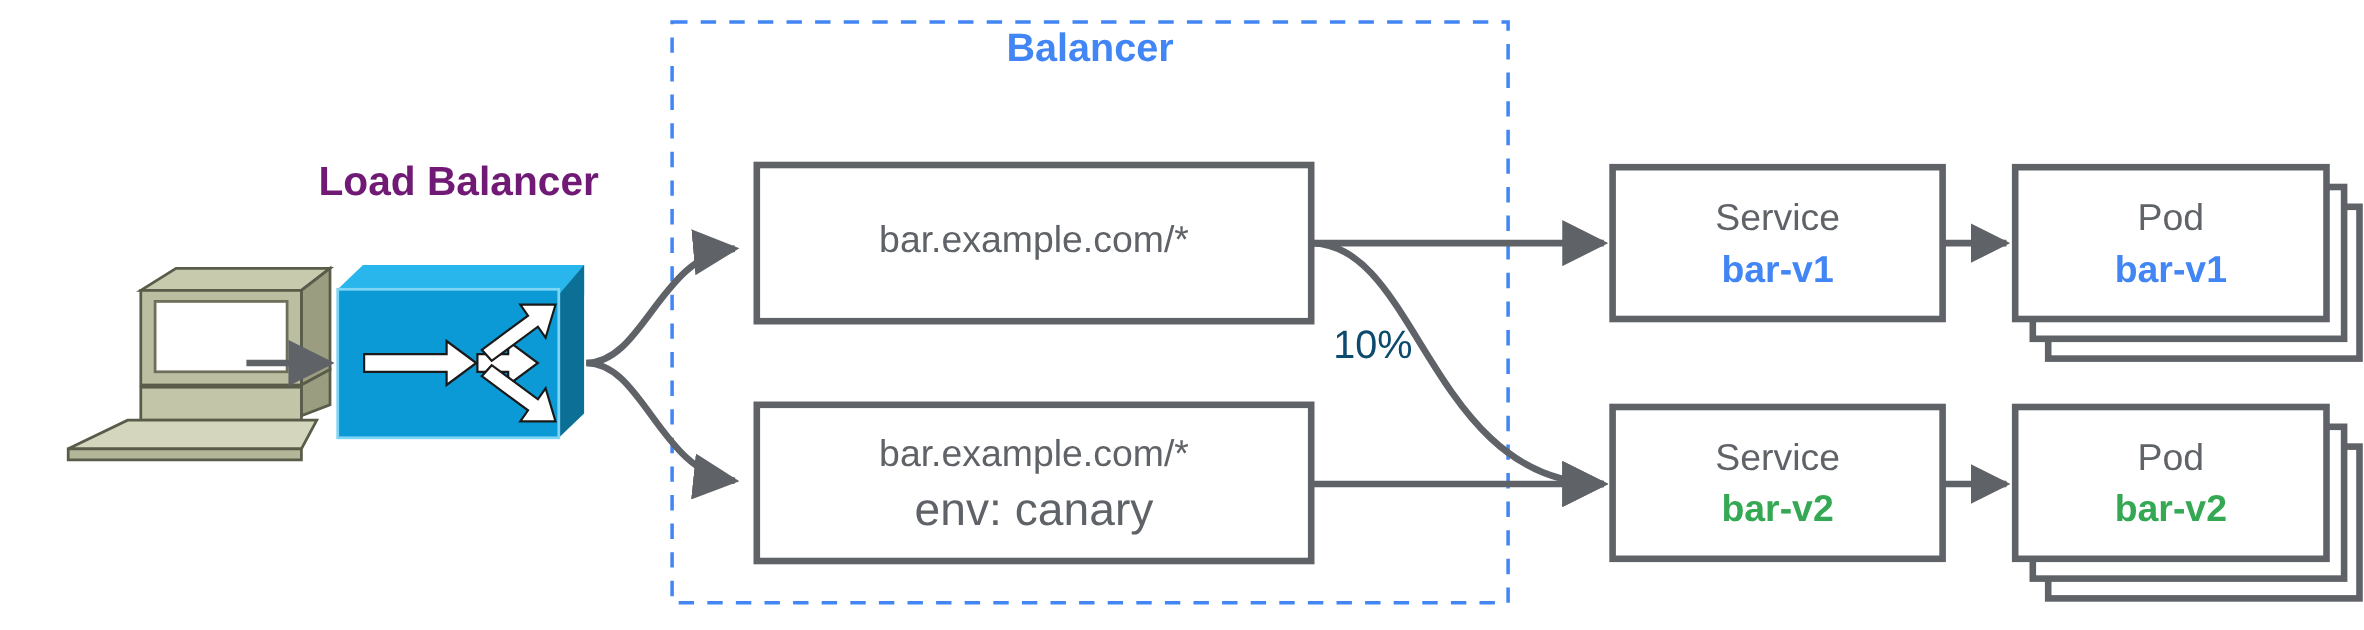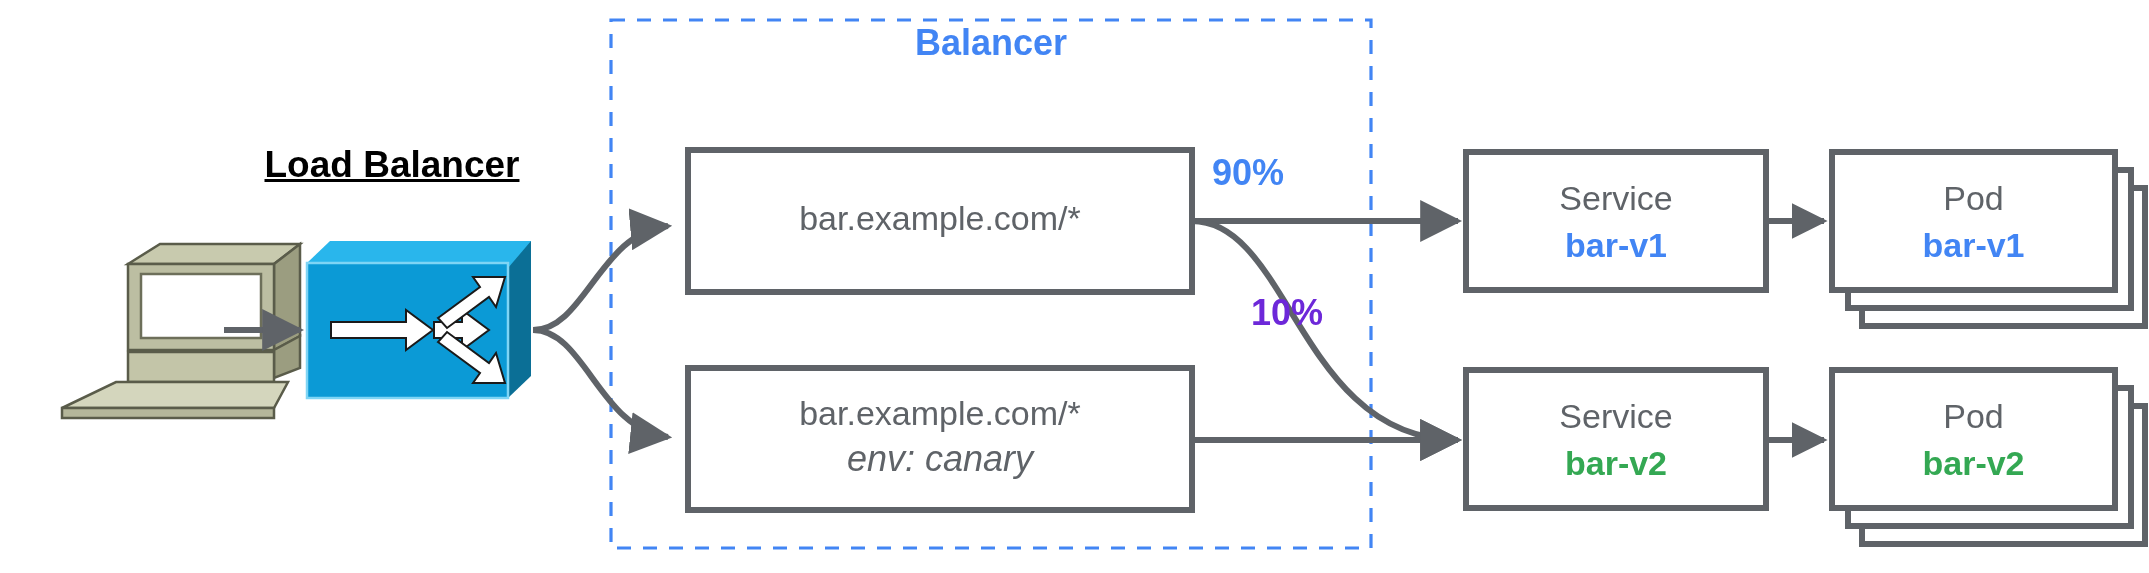--- a/index.html
+++ b/index.html
@@ -89,29 +89,28 @@
     </g>
     <g>
       <rect x="1862" y="406" width="283" height="138" fill="#ffffff" stroke="#5f6368" stroke-width="6"></rect>
       <rect x="1848" y="388" width="283" height="138" fill="#ffffff" stroke="#5f6368" stroke-width="6"></rect>
       <rect x="1832" y="370" width="283" height="138" fill="#ffffff" stroke="#5f6368" stroke-width="6"></rect>
     </g>
   </svg>
 
   <div class="lbl" style="left:611px;top:22px;width:760px;font-size:36px;font-weight:bold;color:#4285f4;">Balancer</div>
 
-  <div class="lbl" style="left:202px;top:143px;width:380px;font-size:37px;font-weight:bold;color:#000000;text-decoration:underline;">Load Balancer</div>
+  <div class="lbl" style="left:227px;top:143px;width:380px;font-size:37px;font-weight:bold;color:#701a75;">Load Balancer</div>
 
   <div class="lbl" style="left:688px;top:198px;width:504px;font-size:34px;color:#5f6368;">bar.example.com/*</div>
 
   <div class="lbl" style="left:688px;top:393px;width:504px;font-size:34px;color:#5f6368;">bar.example.com/*</div>
-  <div class="lbl" style="left:688px;top:438px;width:504px;font-size:36px;color:#5f6368;font-style:italic;">env: canary</div>
+  <div class="lbl" style="left:688px;top:438px;width:504px;font-size:42px;color:#5f6368;">env: canary</div>
 
-  <div class="lbl" style="left:1212px;top:152px;width:150px;text-align:left;font-size:36px;font-weight:bold;color:#4285f4;">90%</div>
-  <div class="lbl" style="left:1212px;top:292px;width:150px;text-align:center;font-size:36px;font-weight:bold;color:#6d28d9;">10%</div>
+  <div class="lbl" style="left:1212px;top:292px;width:150px;text-align:left;font-size:36px;font-weight:normal;color:#0c4a6e;">10%</div>
 
   <div class="lbl" style="left:1466px;top:178px;width:300px;font-size:34px;color:#5f6368;">Service</div>
   <div class="lbl" style="left:1466px;top:225px;width:300px;font-size:34px;font-weight:bold;color:#4285f4;">bar-v1</div>
 
   <div class="lbl" style="left:1466px;top:396px;width:300px;font-size:34px;color:#5f6368;">Service</div>
   <div class="lbl" style="left:1466px;top:443px;width:300px;font-size:34px;font-weight:bold;color:#34a853;">bar-v2</div>
 
   <div class="lbl" style="left:1832px;top:178px;width:283px;font-size:34px;color:#5f6368;">Pod</div>
   <div class="lbl" style="left:1832px;top:225px;width:283px;font-size:34px;font-weight:bold;color:#4285f4;">bar-v1</div>
 

